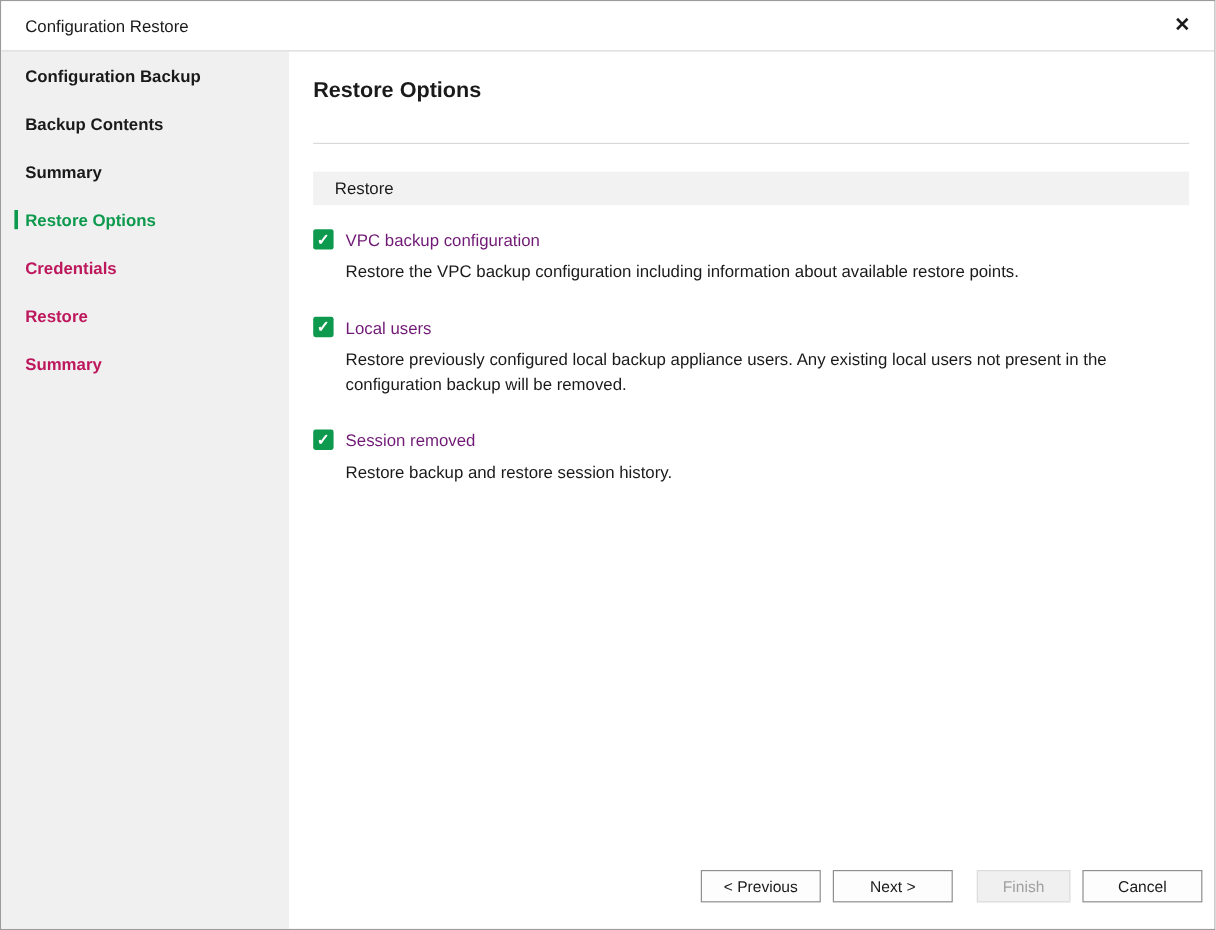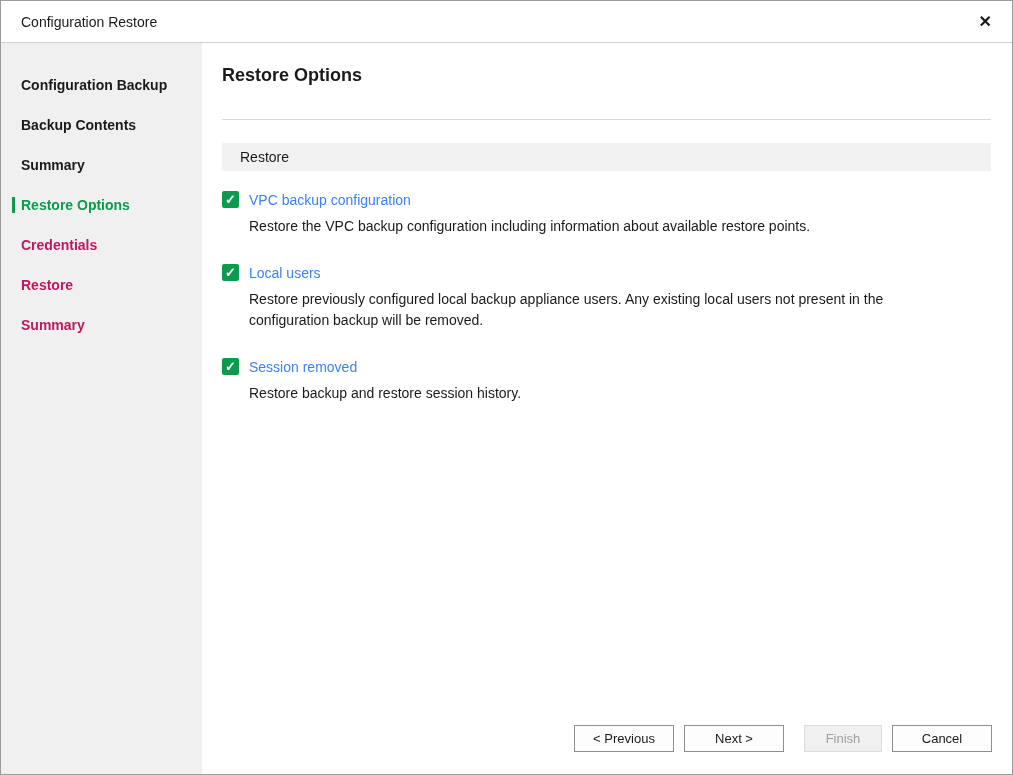--- a/index.html
+++ b/index.html
@@ -27,23 +27,22 @@
   .titlebar .close {
     margin-left: auto;
     font-size: 16px; font-weight: 700; color: #1a1a1a;
     cursor: pointer; line-height: 1;
   }
 
   .bodyrow { display: flex; height: calc(100% - 42px); }
 
   
   .sidebar {
-    width: 201px; flex-shrink: 0;
+    width: 240px; flex-shrink: 0;
     background: #f0f0f0;
-    padding-top: 22px;
   }
   .step {
     position: relative;
     height: 40px;
     display: flex; align-items: center;
     padding-left: 20px;
     font-size: 14px;
     cursor: pointer;
     color: #1a1a1a;
   }
@@ -82,31 +81,31 @@
   .option + .option { margin-top: 27px; }
   .option-top { display: flex; align-items: center; gap: 10px; }
   .checkbox {
     width: 17px; height: 17px;
     background: var(--green);
     border-radius: 2px;
     display: flex; align-items: center; justify-content: center;
     cursor: pointer; flex-shrink: 0;
   }
   .checkbox .check { color: #fff; font-size: 13px; font-weight: 700; line-height: 1; }
-  .option-label { font-size: 14px; color: #3b82f6; cursor: default; }
+  .option-label { font-size: 14px; color: #701a75; cursor: default; }
   .option-desc {
     margin: 8px 0 0 27px;
     font-size: 14px; color: #1a1a1a;
     line-height: 21px;
     max-width: 680px;
   }
 
   
   .footer {
-    position: absolute; right: 20px; bottom: 22px;
+    position: absolute; right: 10px; bottom: 22px;
     display: flex; gap: 10px;
   }
   .btn {
     width: 100px; height: 27px;
     font-family: inherit; font-size: 13px; color: #1a1a1a;
     background: #fdfdfd;
     border: 1px solid #8f8f8f;
     cursor: pointer;
   }
   .btn.finish {

